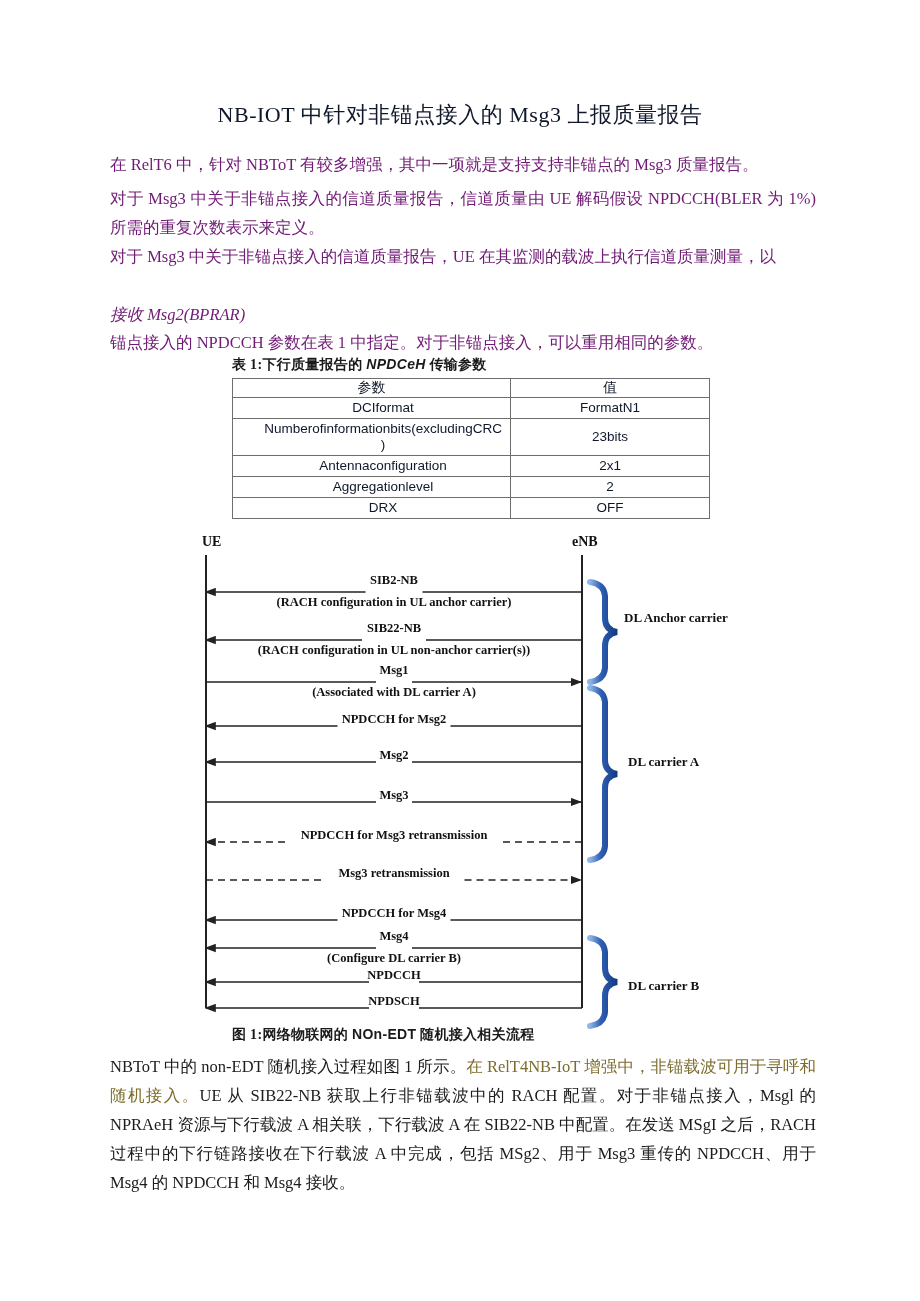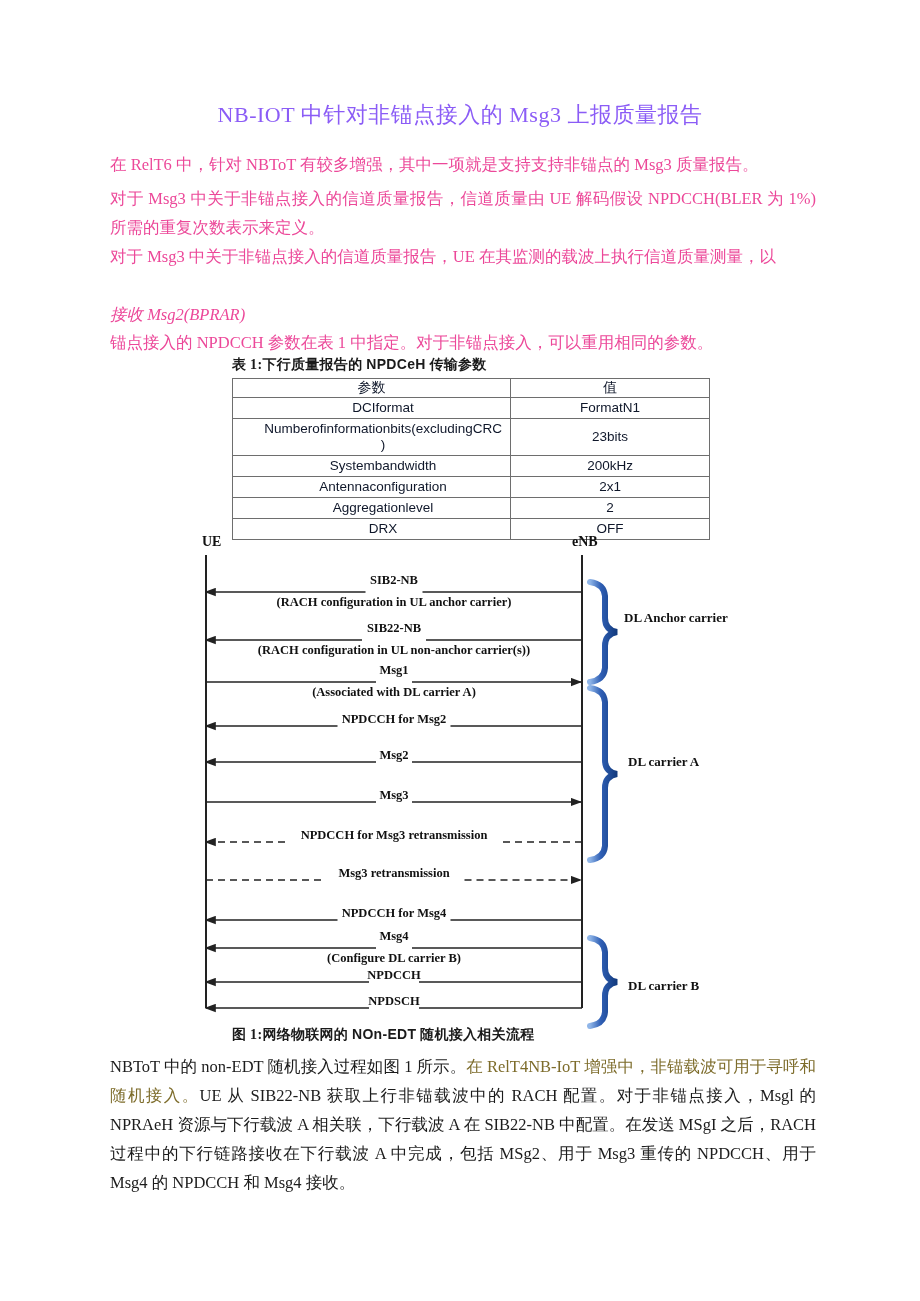--- a/index.html
+++ b/index.html
@@ -24,53 +24,53 @@
 
   
   .doc-title {
     position: absolute;
     left: 110px;
     top: 100px;
     width: 700px;
     text-align: center;
     font-size: 22px;
     letter-spacing: 0.5px;
-    color: #8b5cf6;
+    color: #0f172a;
     font-family: "Liberation Serif", "DejaVu Serif", serif;
   }
 
   
   .para {
     position: absolute;
     left: 110px;
     width: 706px;
     font-size: 16.5px;
     line-height: 29px;
-    color: #ec4899;
+    color: #701a75;
     text-align: justify;
     text-justify: inter-character;
   }
   .p1 { top: 150px; }
   .p2 { top: 184px; }
   .p3 { top: 242px; }
   .p4 { top: 300px; font-style: italic; }
   .p5 { top: 328px; }
 
   
   .table-caption {
     position: absolute;
     left: 232px;
     top: 356px;
     font-size: 14px;
     font-family: "Liberation Serif", "DejaVu Serif", serif;
     color: #1a1a1a;
     font-weight: bold;
     letter-spacing: 0.3px;
   }
-  .table-caption .cap-bold { font-weight: bold; font-family: "Liberation Sans", sans-serif; }
+  .table-caption .cap-bold { font-weight: bold; font-family: "Liberation Sans", sans-serif; font-style: italic; }
 
   
   table.params {
     position: absolute;
     left: 232px;
     top: 378px;
     width: 478px;
     border-collapse: collapse;
     font-family: "Liberation Sans", "DejaVu Sans", sans-serif;
     font-size: 13.5px;
@@ -155,24 +155,20 @@
     </thead>
     <tbody id="params-body">
         <tr>
           <td class="c1" style="white-space: pre-line;">DCIformat</td>
           <td class="c2">FormatN1</td>
         </tr>
         <tr class="tall">
           <td class="c1" style="white-space: pre-line;">Numberofinformationbits(excludingCRC
 )</td>
           <td class="c2">23bits</td>
-        </tr>
-        <tr>
-          <td class="c1" style="white-space: pre-line;">Systembandwidth</td>
-          <td class="c2">200kHz</td>
         </tr>
         <tr>
           <td class="c1" style="white-space: pre-line;">Antennaconfiguration</td>
           <td class="c2">2x1</td>
         </tr>
         <tr>
           <td class="c1" style="white-space: pre-line; margin-left: 20px;">Aggregationlevel</td>
           <td class="c2">2</td>
         </tr>
         <tr>

